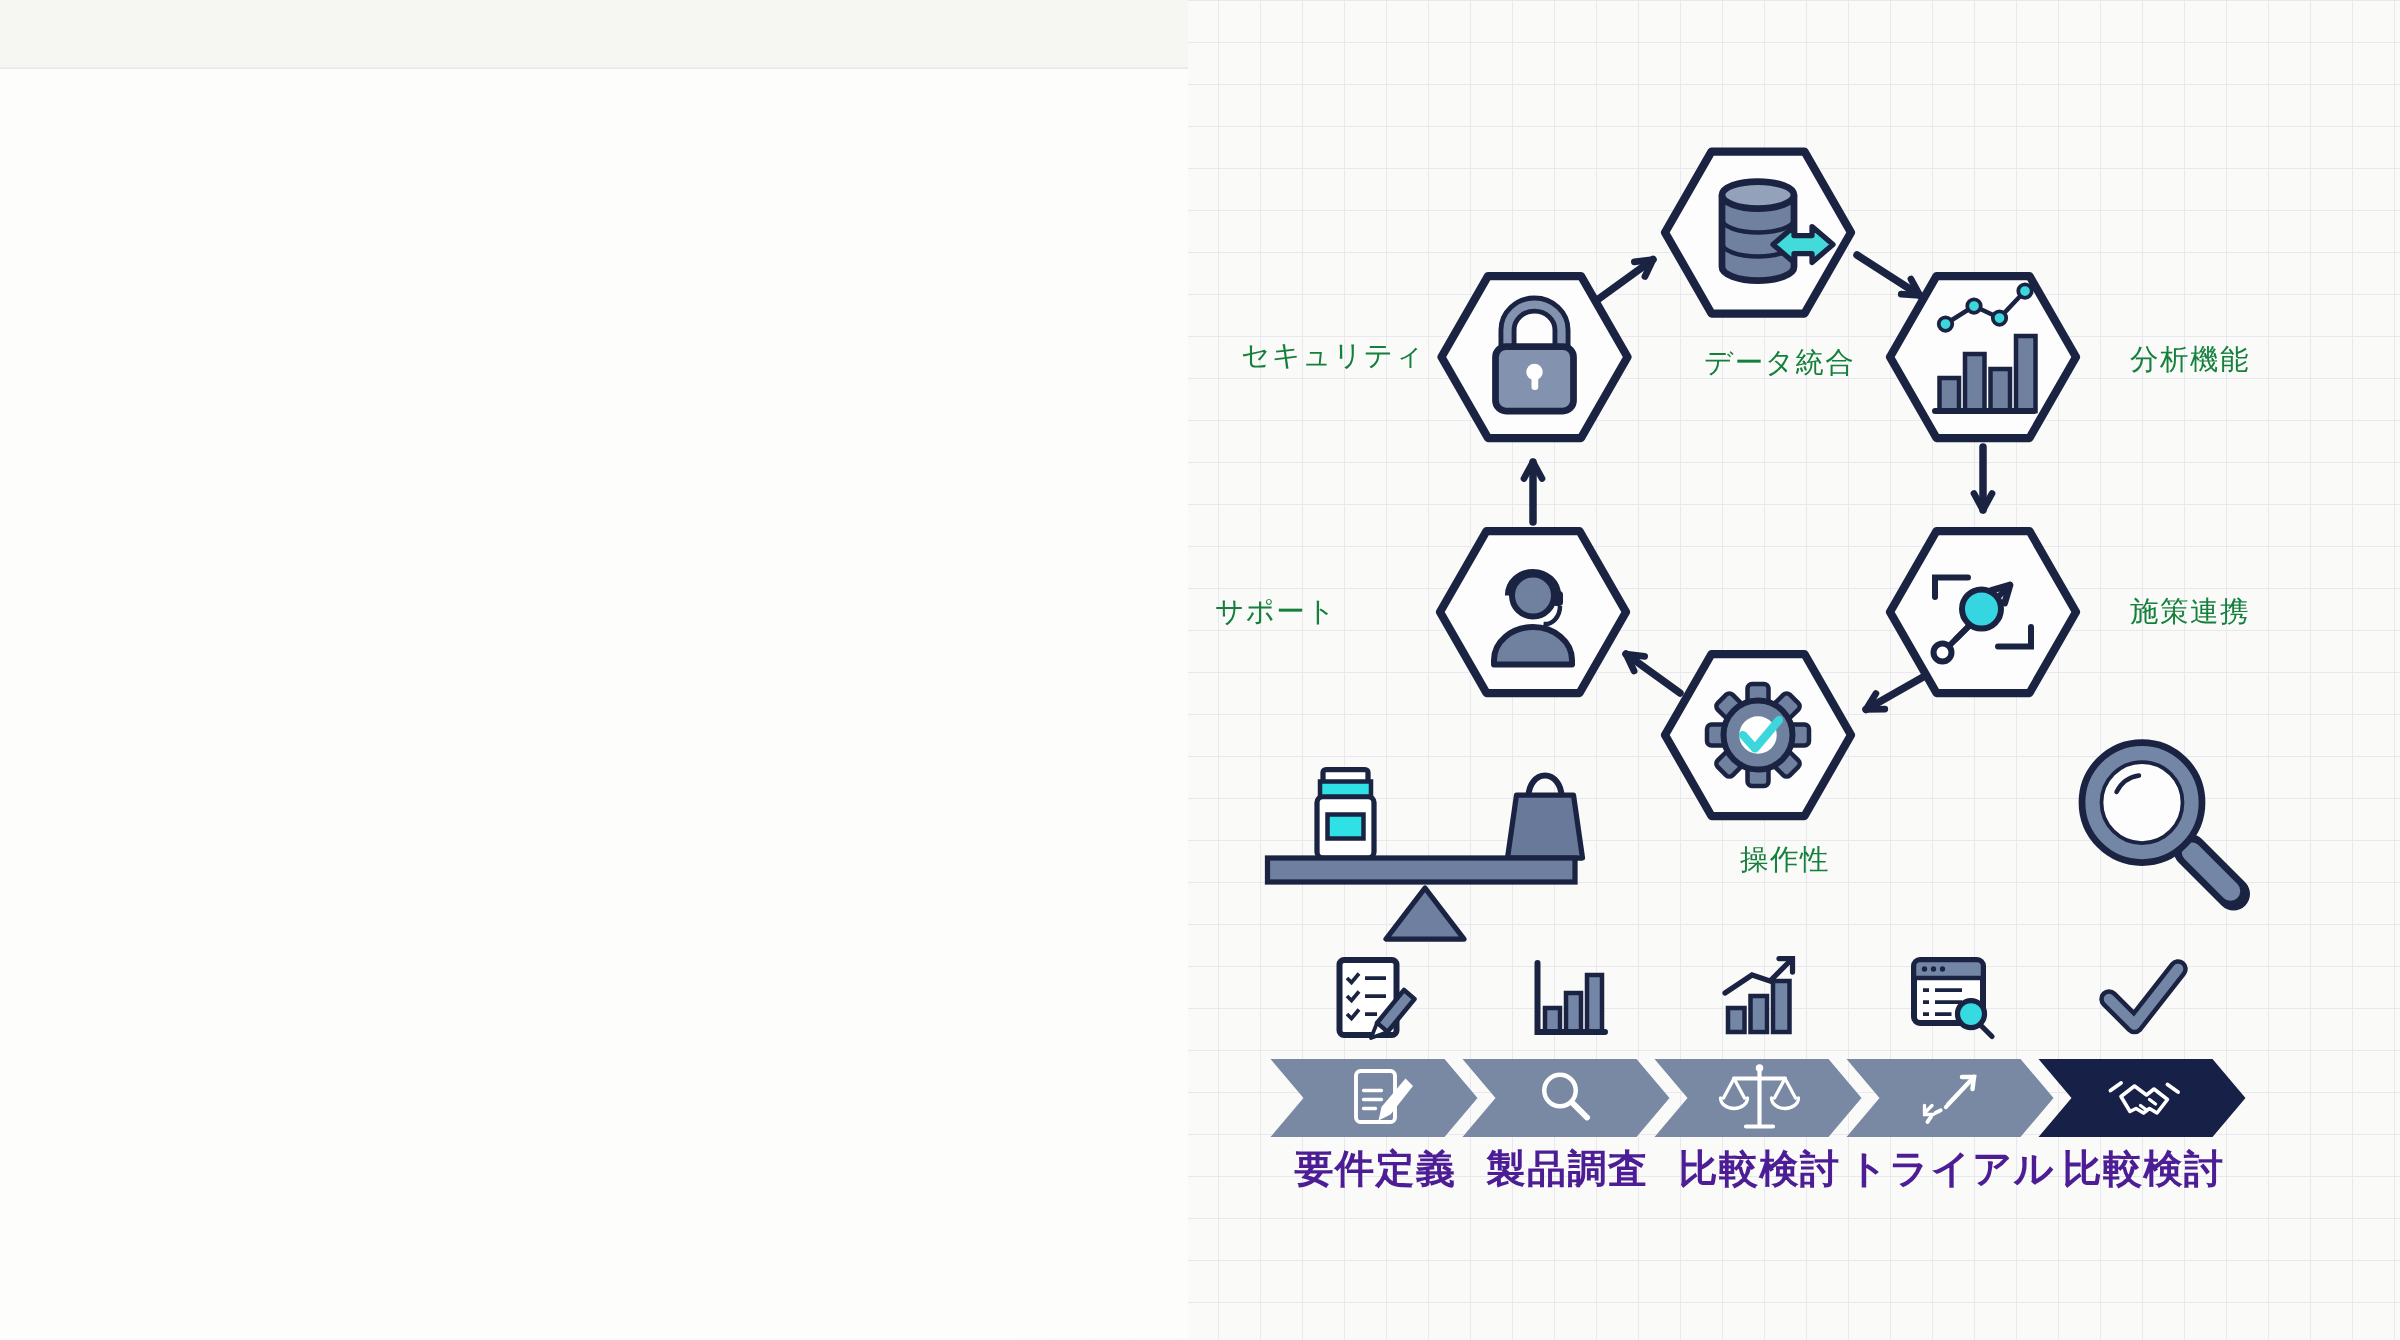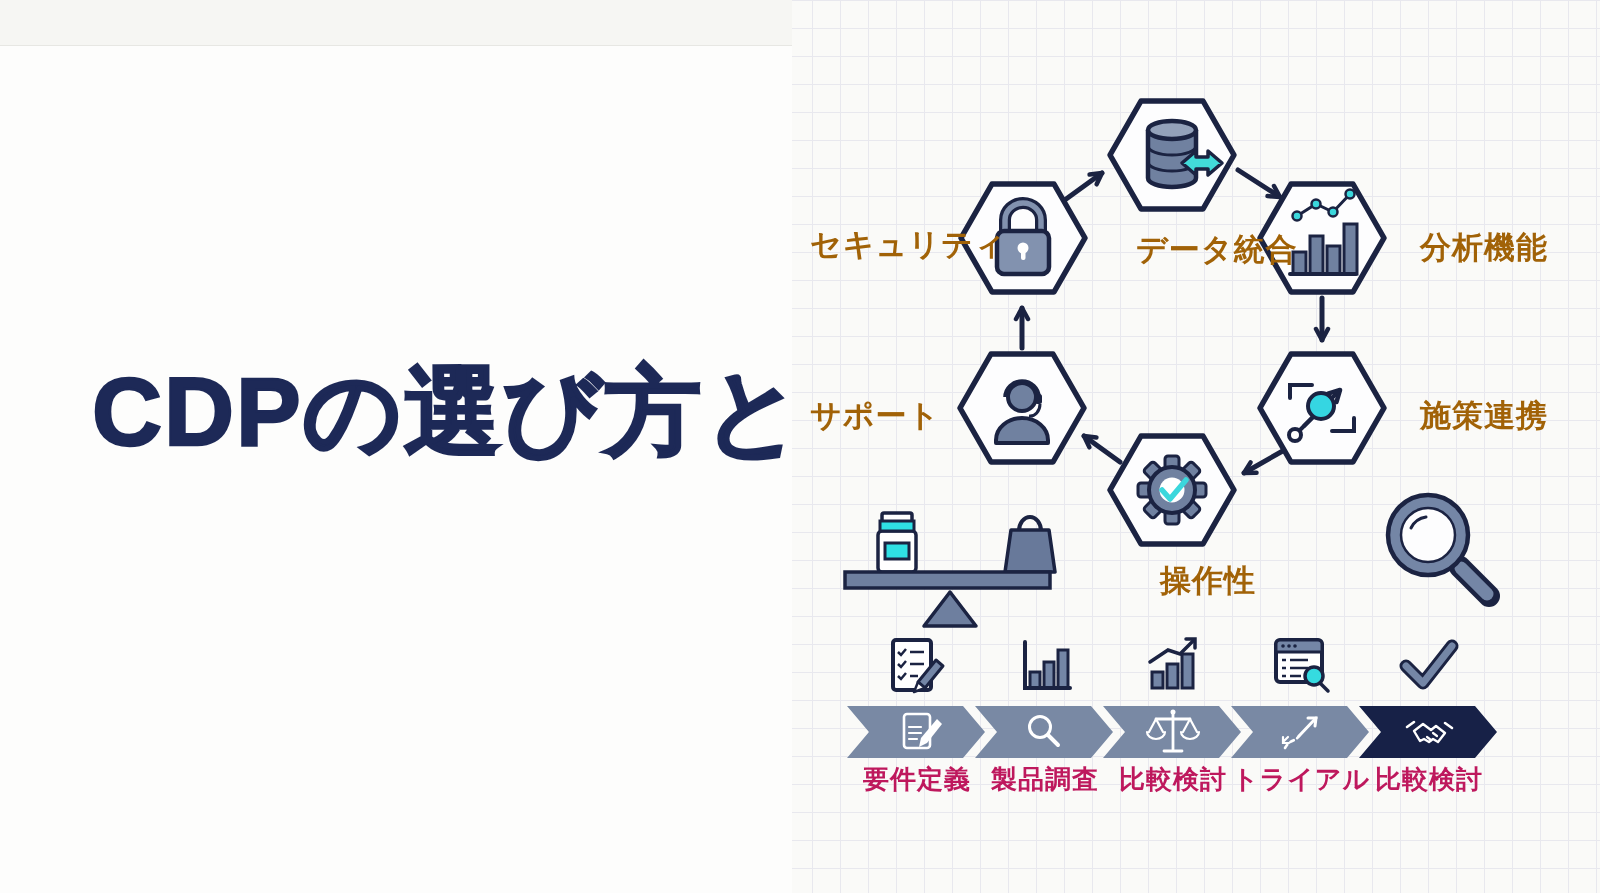--- a/index.html
+++ b/index.html
@@ -21,37 +21,36 @@
     position:absolute; left:0; top:46px; width:792px; height:847px;
     background:#fdfdfc;
   }
   .title {
     position:absolute; left:92px; top:296px; width:700px;
     color:#1d2957; font-weight:bold; font-size:97px; line-height:140px;
     letter-spacing:2px; -webkit-text-stroke:2.5px #1d2957;
     white-space:nowrap;
   }
   .hex-label {
-    position:absolute; color:#a16207; font-weight:bold; font-size:31px;
+    position:absolute; color:#15803d; font-weight:normal; font-size:19px;
     letter-spacing:1px; white-space:nowrap;
   }
   .step-label {
     position:absolute; top:762px; width:150px; text-align:center;
-    color:#be185d; font-weight:bold; font-size:26px; letter-spacing:1px;
+    color:#4c1d95; font-weight:bold; font-size:26px; letter-spacing:1px;
     white-space:nowrap;
   }
   .diagram-svg { position:absolute; left:790px; top:0; }
 </style>
 </head>
 <body>
 
 <div class="left-top-strip"></div>
 <div class="left-panel">
   <div class="title">
-    <div>CDPの選び方と</div>
   </div>
 </div>
 
 <svg class="diagram-svg" width="810" height="893" viewBox="0 0 810 893" xmlns="http://www.w3.org/2000/svg">
   <defs>
     <marker id="ah" markerUnits="userSpaceOnUse" markerWidth="20" markerHeight="20" refX="14" refY="9" orient="auto">
       <path d="M3 3 L14 9 L3 15" fill="none" stroke="#1b2342" stroke-width="4.5" stroke-linecap="round" stroke-linejoin="round"></path>
     </marker>
   </defs>
 

